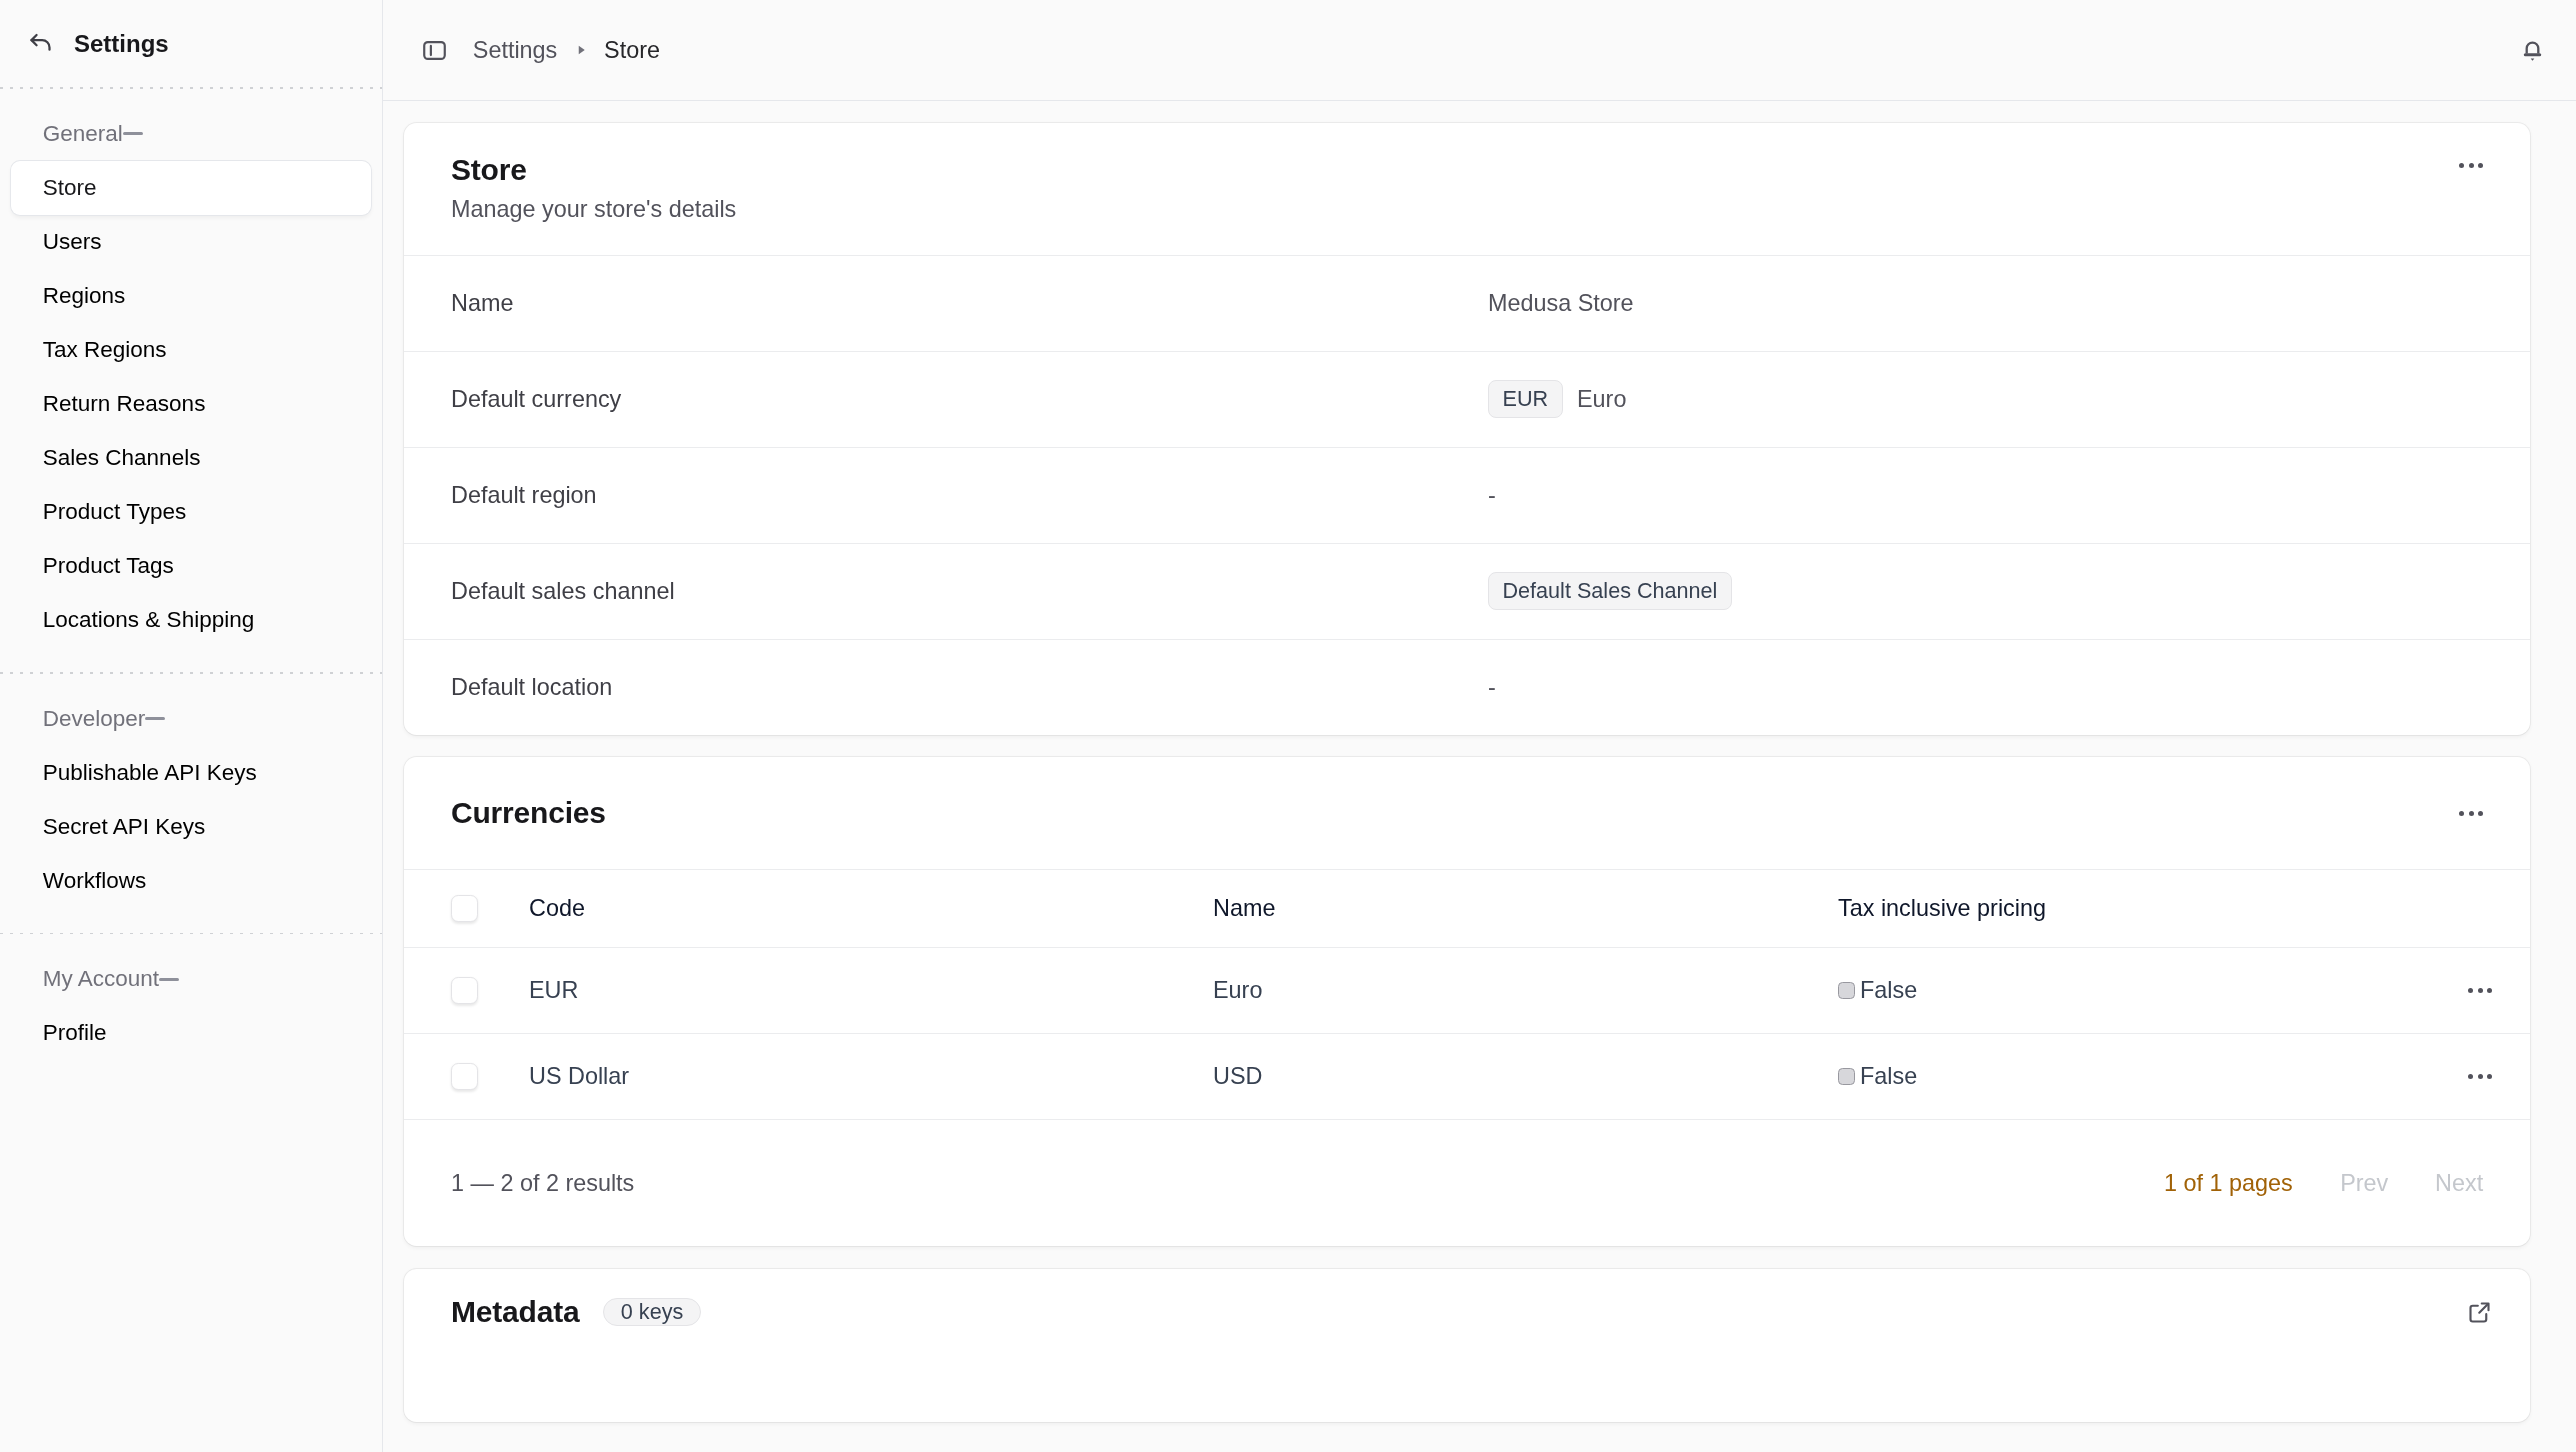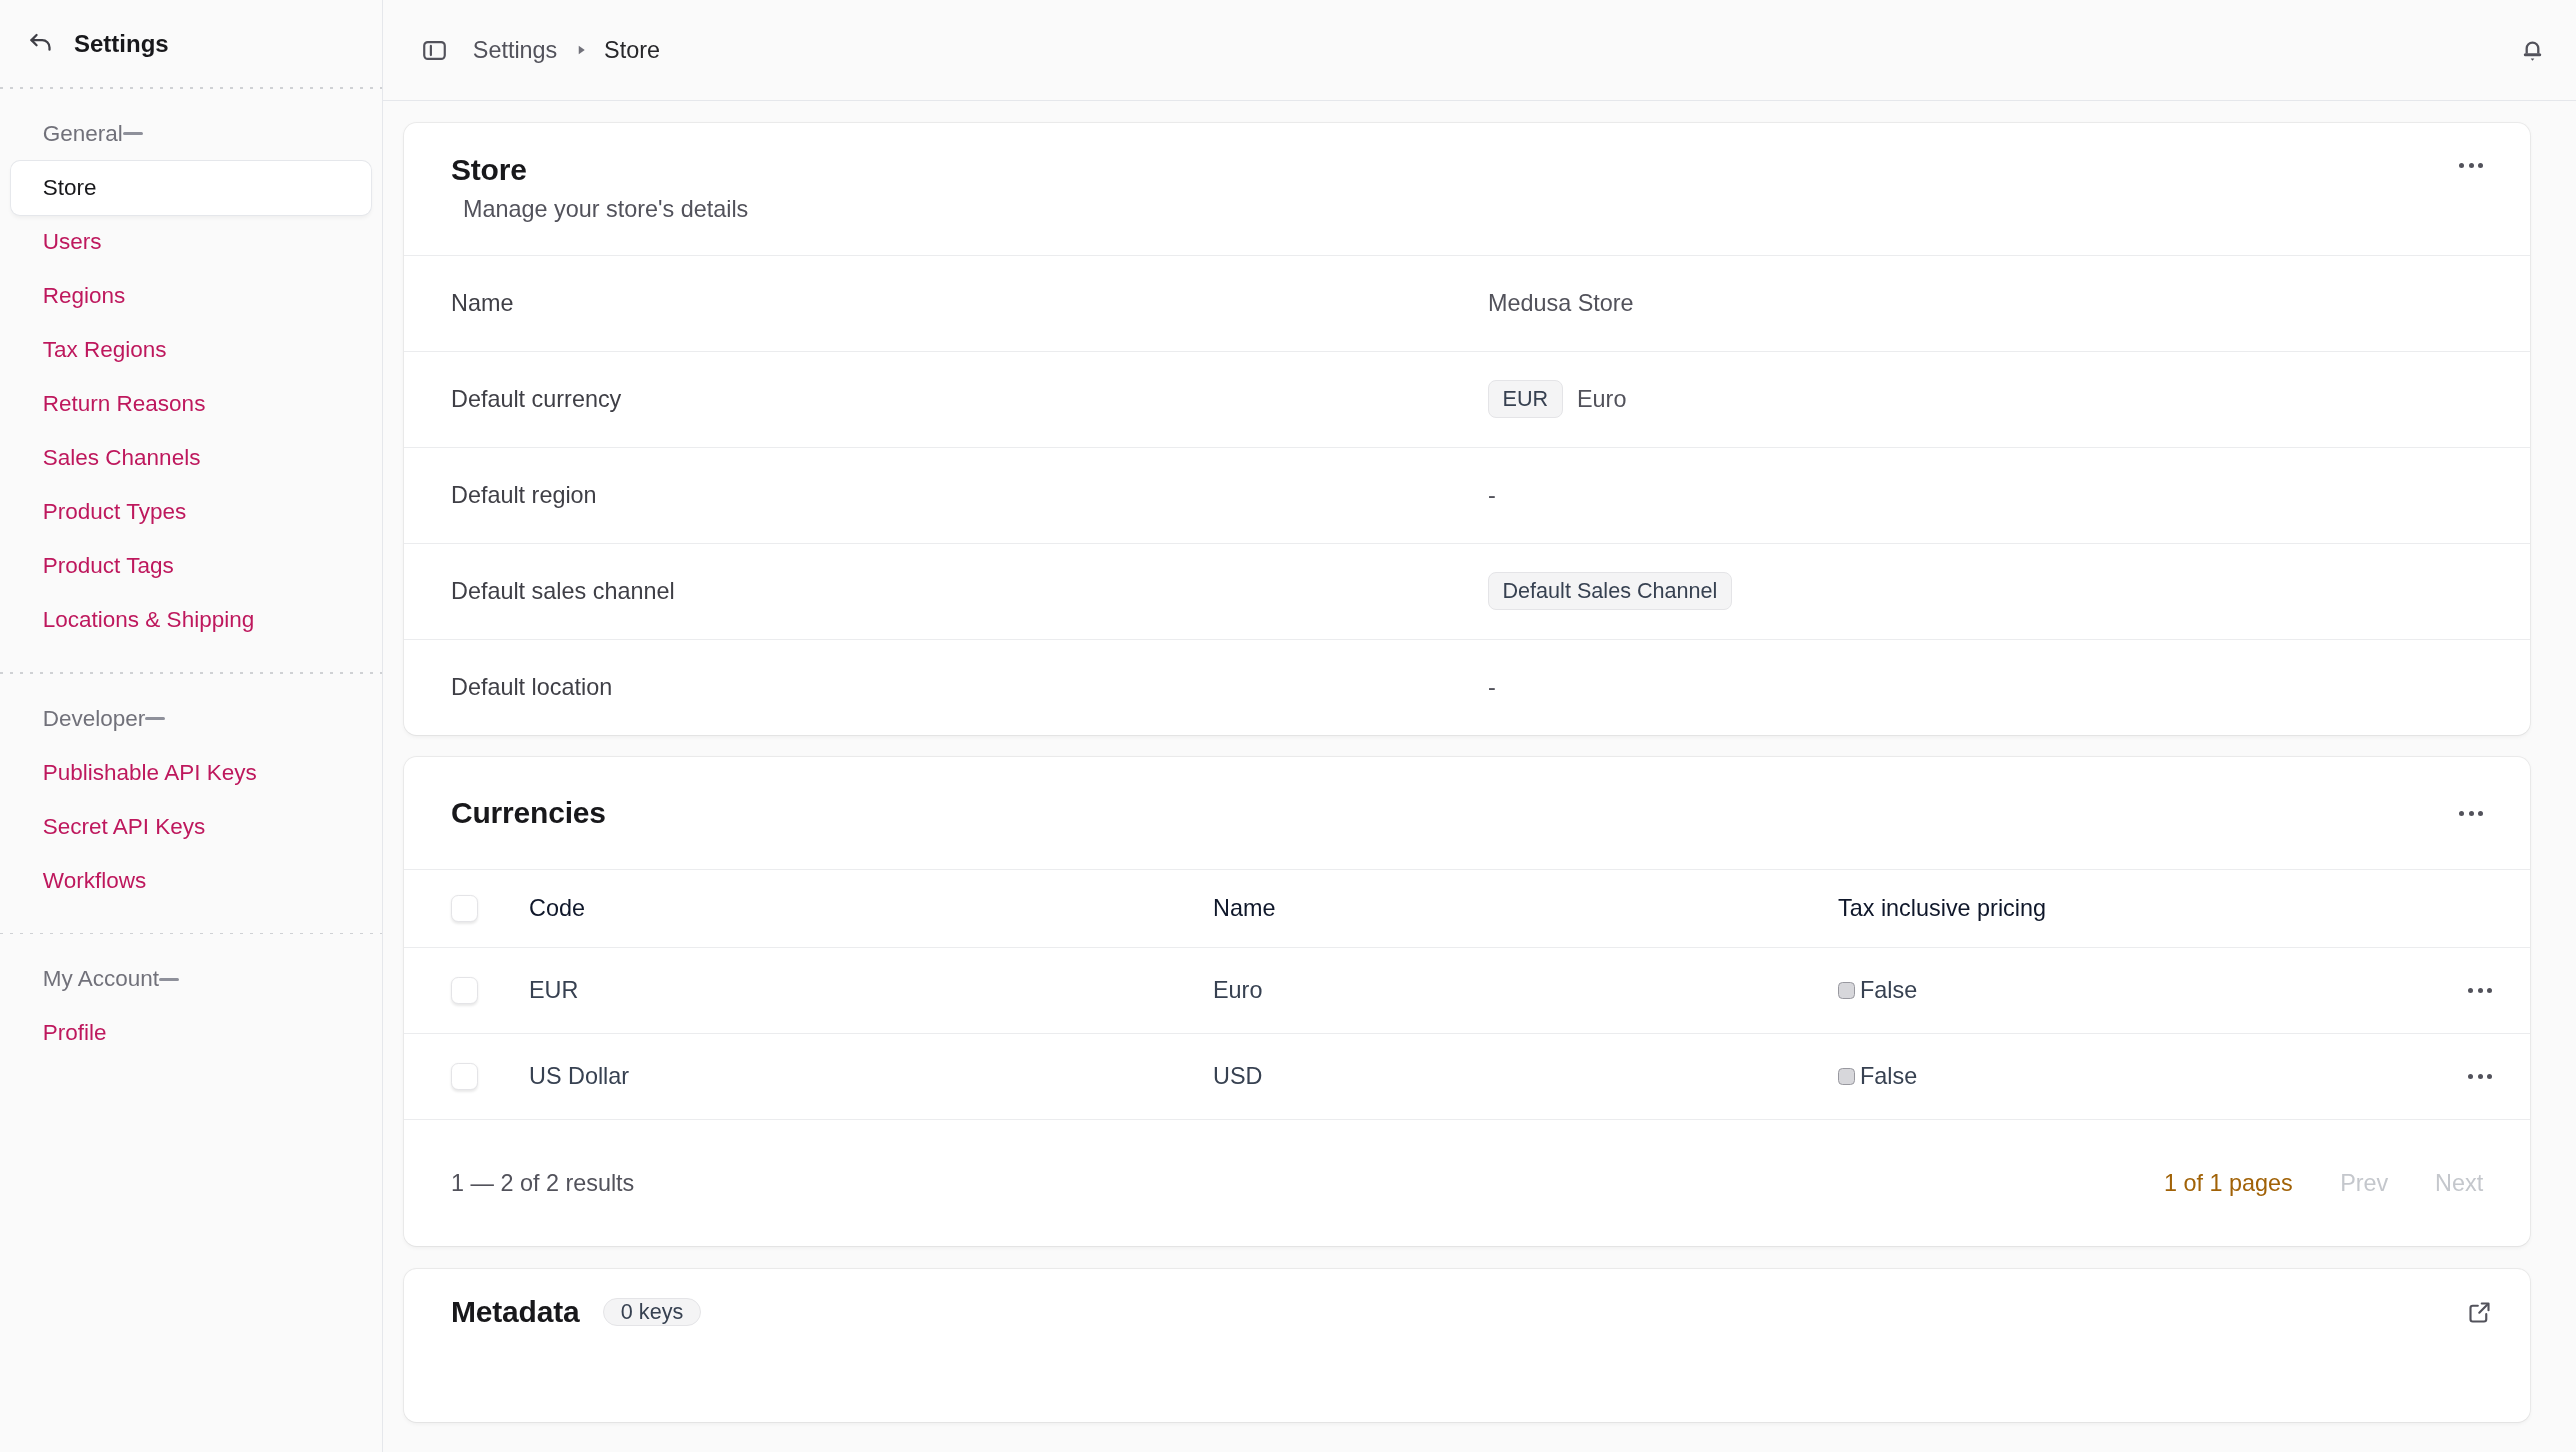--- a/index.html
+++ b/index.html
@@ -14,39 +14,39 @@
   .app { display:flex; width:100%; height:100%; }
 
   
   .sidebar { width:383px; flex:none; background:#fafafa; border-right:0.9px solid #e5e7eb; }
   .sb-header { display:flex; align-items:center; gap:20px; height:87px; padding:0 27px; cursor:pointer; }
   .sb-title { font-size:24px; font-weight:600; color:#18181b; }
   .dotdiv { height:1.8px; background:repeating-linear-gradient(90deg,#cfd1d4 0 2.7px,transparent 2.7px 10px); }
   .sb-group { padding:18px 10.8px 25px; }
   .sb-sec-head { display:flex; align-items:center; justify-content:flex-start; height:54px; padding:0 32px; color:#71717a; font-size:22.5px; cursor:pointer; }
   .minus { width:20px; height:2.7px; border-radius:1.8px; background:#8e909a; }
-  .sb-item { display:flex; align-items:center; height:54px; padding:0 32px; border-radius:9px; color:#be185d; font-size:22.5px; cursor:pointer; text-decoration:none; }
+  .sb-item { display:flex; align-items:center; height:54px; padding:0 32px; border-radius:9px; color:#000000; font-size:22.5px; cursor:pointer; text-decoration:none; }
   .sb-item.active { background:#fff; color:#18181b; font-weight:500; box-shadow:0 0 0 0.9px #e5e7eb, 0 2.7px 4.5px rgba(0,0,0,.05); }
 
   
   .main { flex:1; min-width:0; display:flex; flex-direction:column; }
   .topbar { flex:none; height:101px; display:flex; align-items:center; justify-content:space-between; padding:0 23.4px 0 32px; border-bottom:0.9px solid #e5e7eb; }
   .tb-left { display:flex; align-items:center; gap:18px; }
   .iconbtn { display:flex; align-items:center; justify-content:center; background:none; border:none; padding:5.4px; cursor:pointer; }
   .breadcrumb { display:flex; align-items:center; gap:14.4px; }
   .bc-prev { color:#52525b; cursor:pointer; }
   .bc-cur { color:#27272a; }
 
   .content { flex:1; overflow:hidden; padding:21.6px 46px 0 21px; display:flex; flex-direction:column; gap:22.5px; }
   .card { background:#fff; border-radius:12.6px; box-shadow:0 0 0 0.9px rgba(24,24,27,.055), 0 1.8px 4.5px rgba(24,24,27,.05); }
   .card-title { margin:0; font-size:30px; font-weight:600; color:#18181b; letter-spacing:-0.2px; }
 
   
   .card-head { display:flex; align-items:flex-start; justify-content:space-between; padding:30px 36px 32px 47px; }
-  .subtitle { margin:9px 12px 0; font-size:23.4px; color:#52525b; }
+  .subtitle { margin:9px 0 0; font-size:23.4px; color:#52525b; }
   .dots { display:flex; align-items:center; gap:4.5px; background:none; border:none; padding:10.8px; cursor:pointer; }
   .dots i { width:5px; height:5px; border-radius:50%; background:#52525b; }
   .kv-row { display:grid; grid-template-columns:1037px 1fr; align-items:center; height:96px; padding:0 47px; border-top:0.9px solid #ebecee; }
   .kv-label { color:#3f3f46; }
   .kv-value { color:#52525b; display:flex; align-items:center; gap:14.4px; }
   .badge { display:inline-flex; align-items:center; height:38px; padding:0 13.5px; background:#f4f4f5; border:0.9px solid #e4e4e7; border-radius:8px; font-size:21.6px; font-weight:500; color:#374151; }
 
   
   .cur-head { display:flex; align-items:center; justify-content:space-between; height:112px; padding:0 36px 0 47px; }
   .toolbar { display:flex; align-items:center; justify-content:flex-end; gap:12.6px; height:115px; padding:0 43px; border-top:0.9px solid #ebecee; }

